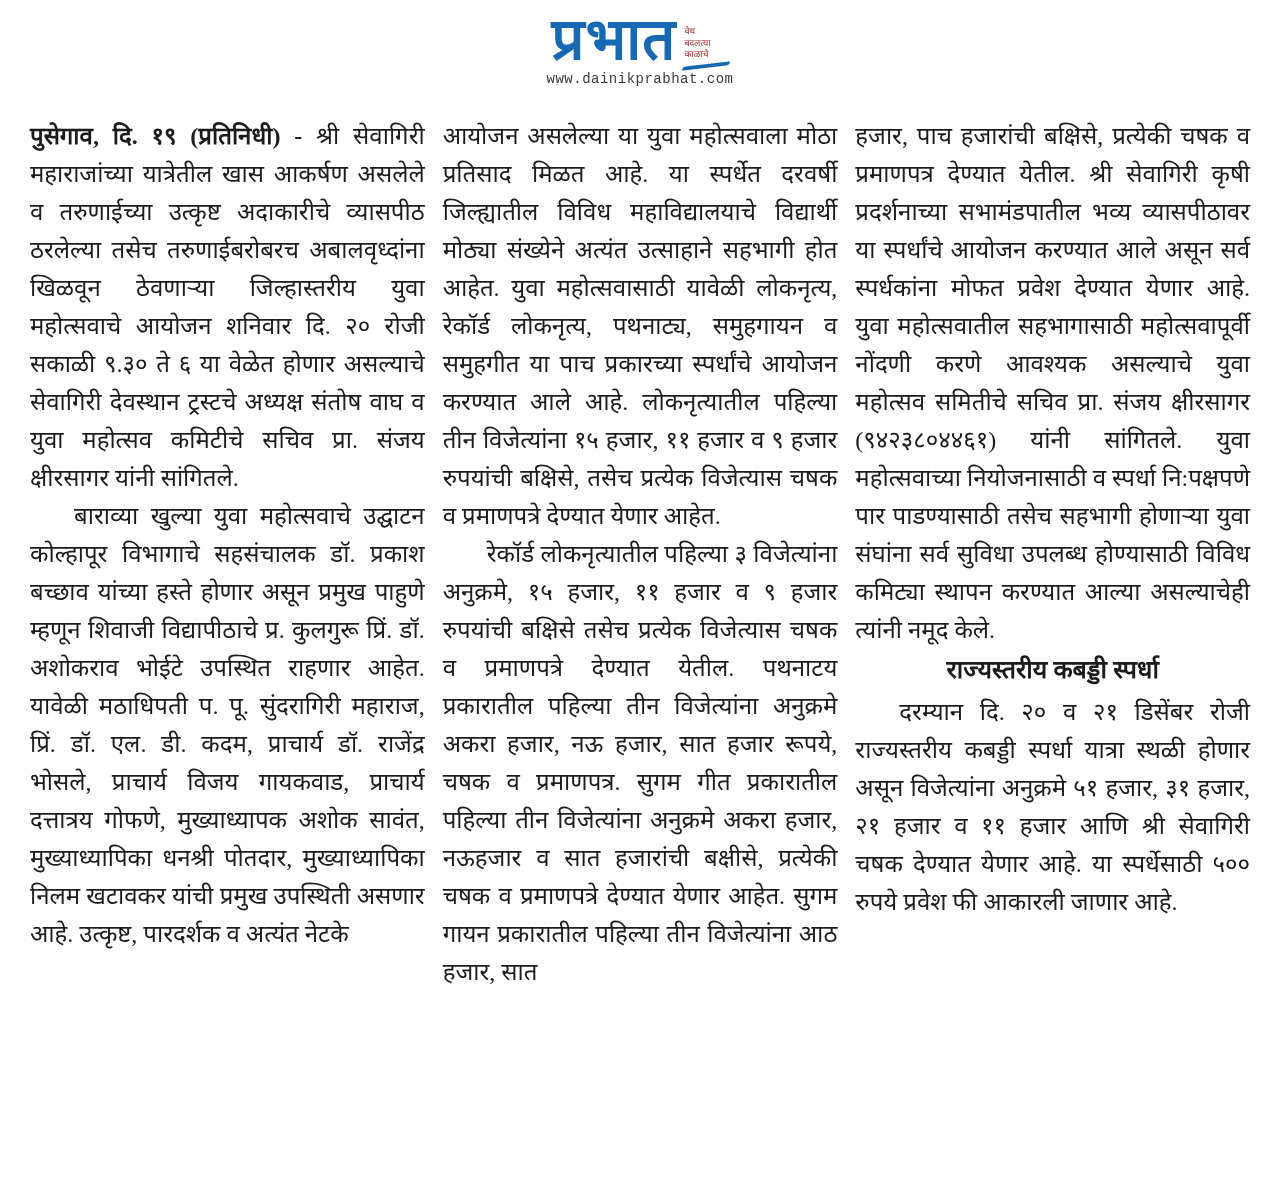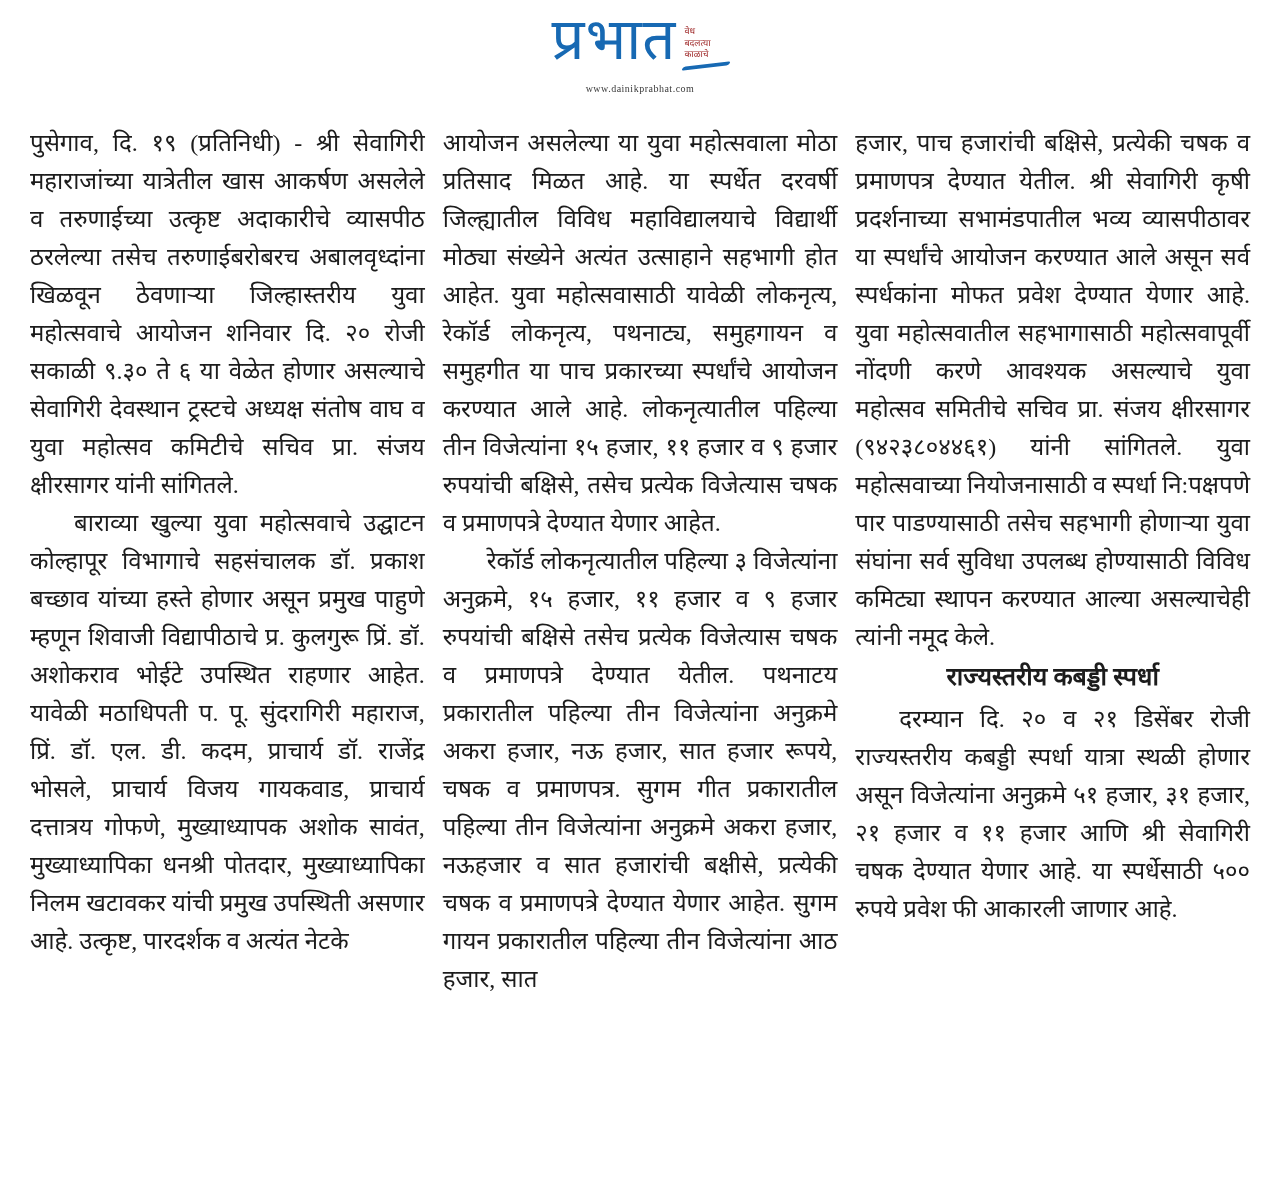--- a/index.html
+++ b/index.html
@@ -6,54 +6,54 @@
   body {
     width:1280px; height:1203px; background:#ffffff; color:#1a1a1a;
     font-family:"Liberation Serif", serif; overflow:hidden;
   }
   .page { width:1280px; height:1203px; display:flex; flex-direction:column; }
 
   
   .masthead { text-align:center; padding-top:10px; }
   .logo-row { display:inline-flex; align-items:flex-start; gap:8px; }
   .logo {
-    font-size:58px; font-weight:normal; color:#1769b3; line-height:1.05;
+    font-size:58px; font-weight:bold; color:#1769b3; line-height:1.05;
     letter-spacing:1px;
   }
   .tagline {
     display:flex; flex-direction:column; align-items:flex-start;
     font-family:"Liberation Sans", sans-serif;
     font-size:9px; color:#9c2323; margin-top:16px; line-height:1.3; text-align:center;
   }
   .swoosh {
     width:44px; height:4px; background:#1769b3; border-radius:2px;
     transform:skewX(-35deg) rotate(-7deg); margin-top:3px;
   }
   .website {
-    font-family:Liberation Serif, serif; font-size:10px; color:#3a3a3a;
-    margin-top:12px; letter-spacing:0.5px;
+    font-family:Liberation Mono, monospace; font-size:14px; color:#3a3a3a;
+    margin-top:0px; letter-spacing:0.5px;
   }
 
   
   .headline { margin:52px 30px 0; text-align:center; }
   .headline .hl {
     display:block; font-weight:700; color:#141414;
     font-size:74px; line-height:120px; letter-spacing:0px;
   }
 
   
   .columns {
     display:flex; gap:18px; padding:0 30px; margin-top:30px;
     text-align:justify; font-size:24px; line-height:38px; color:#1c1c1c;
     flex:0 0 auto;
   }
   .col { flex:1 1 0; }
   .col p { margin:0; }
   .col p.indent { text-indent:44px; }
-  .lead { font-weight:normal; }
+  .lead { font-weight:bold; }
   .subhead {
     display:block; text-align:center; font-weight:bold; font-size:25px;
     margin:2px 0 4px; text-indent:0;
   }
 </style>
 </head>
 <body>
 
 <div class="page">
 

